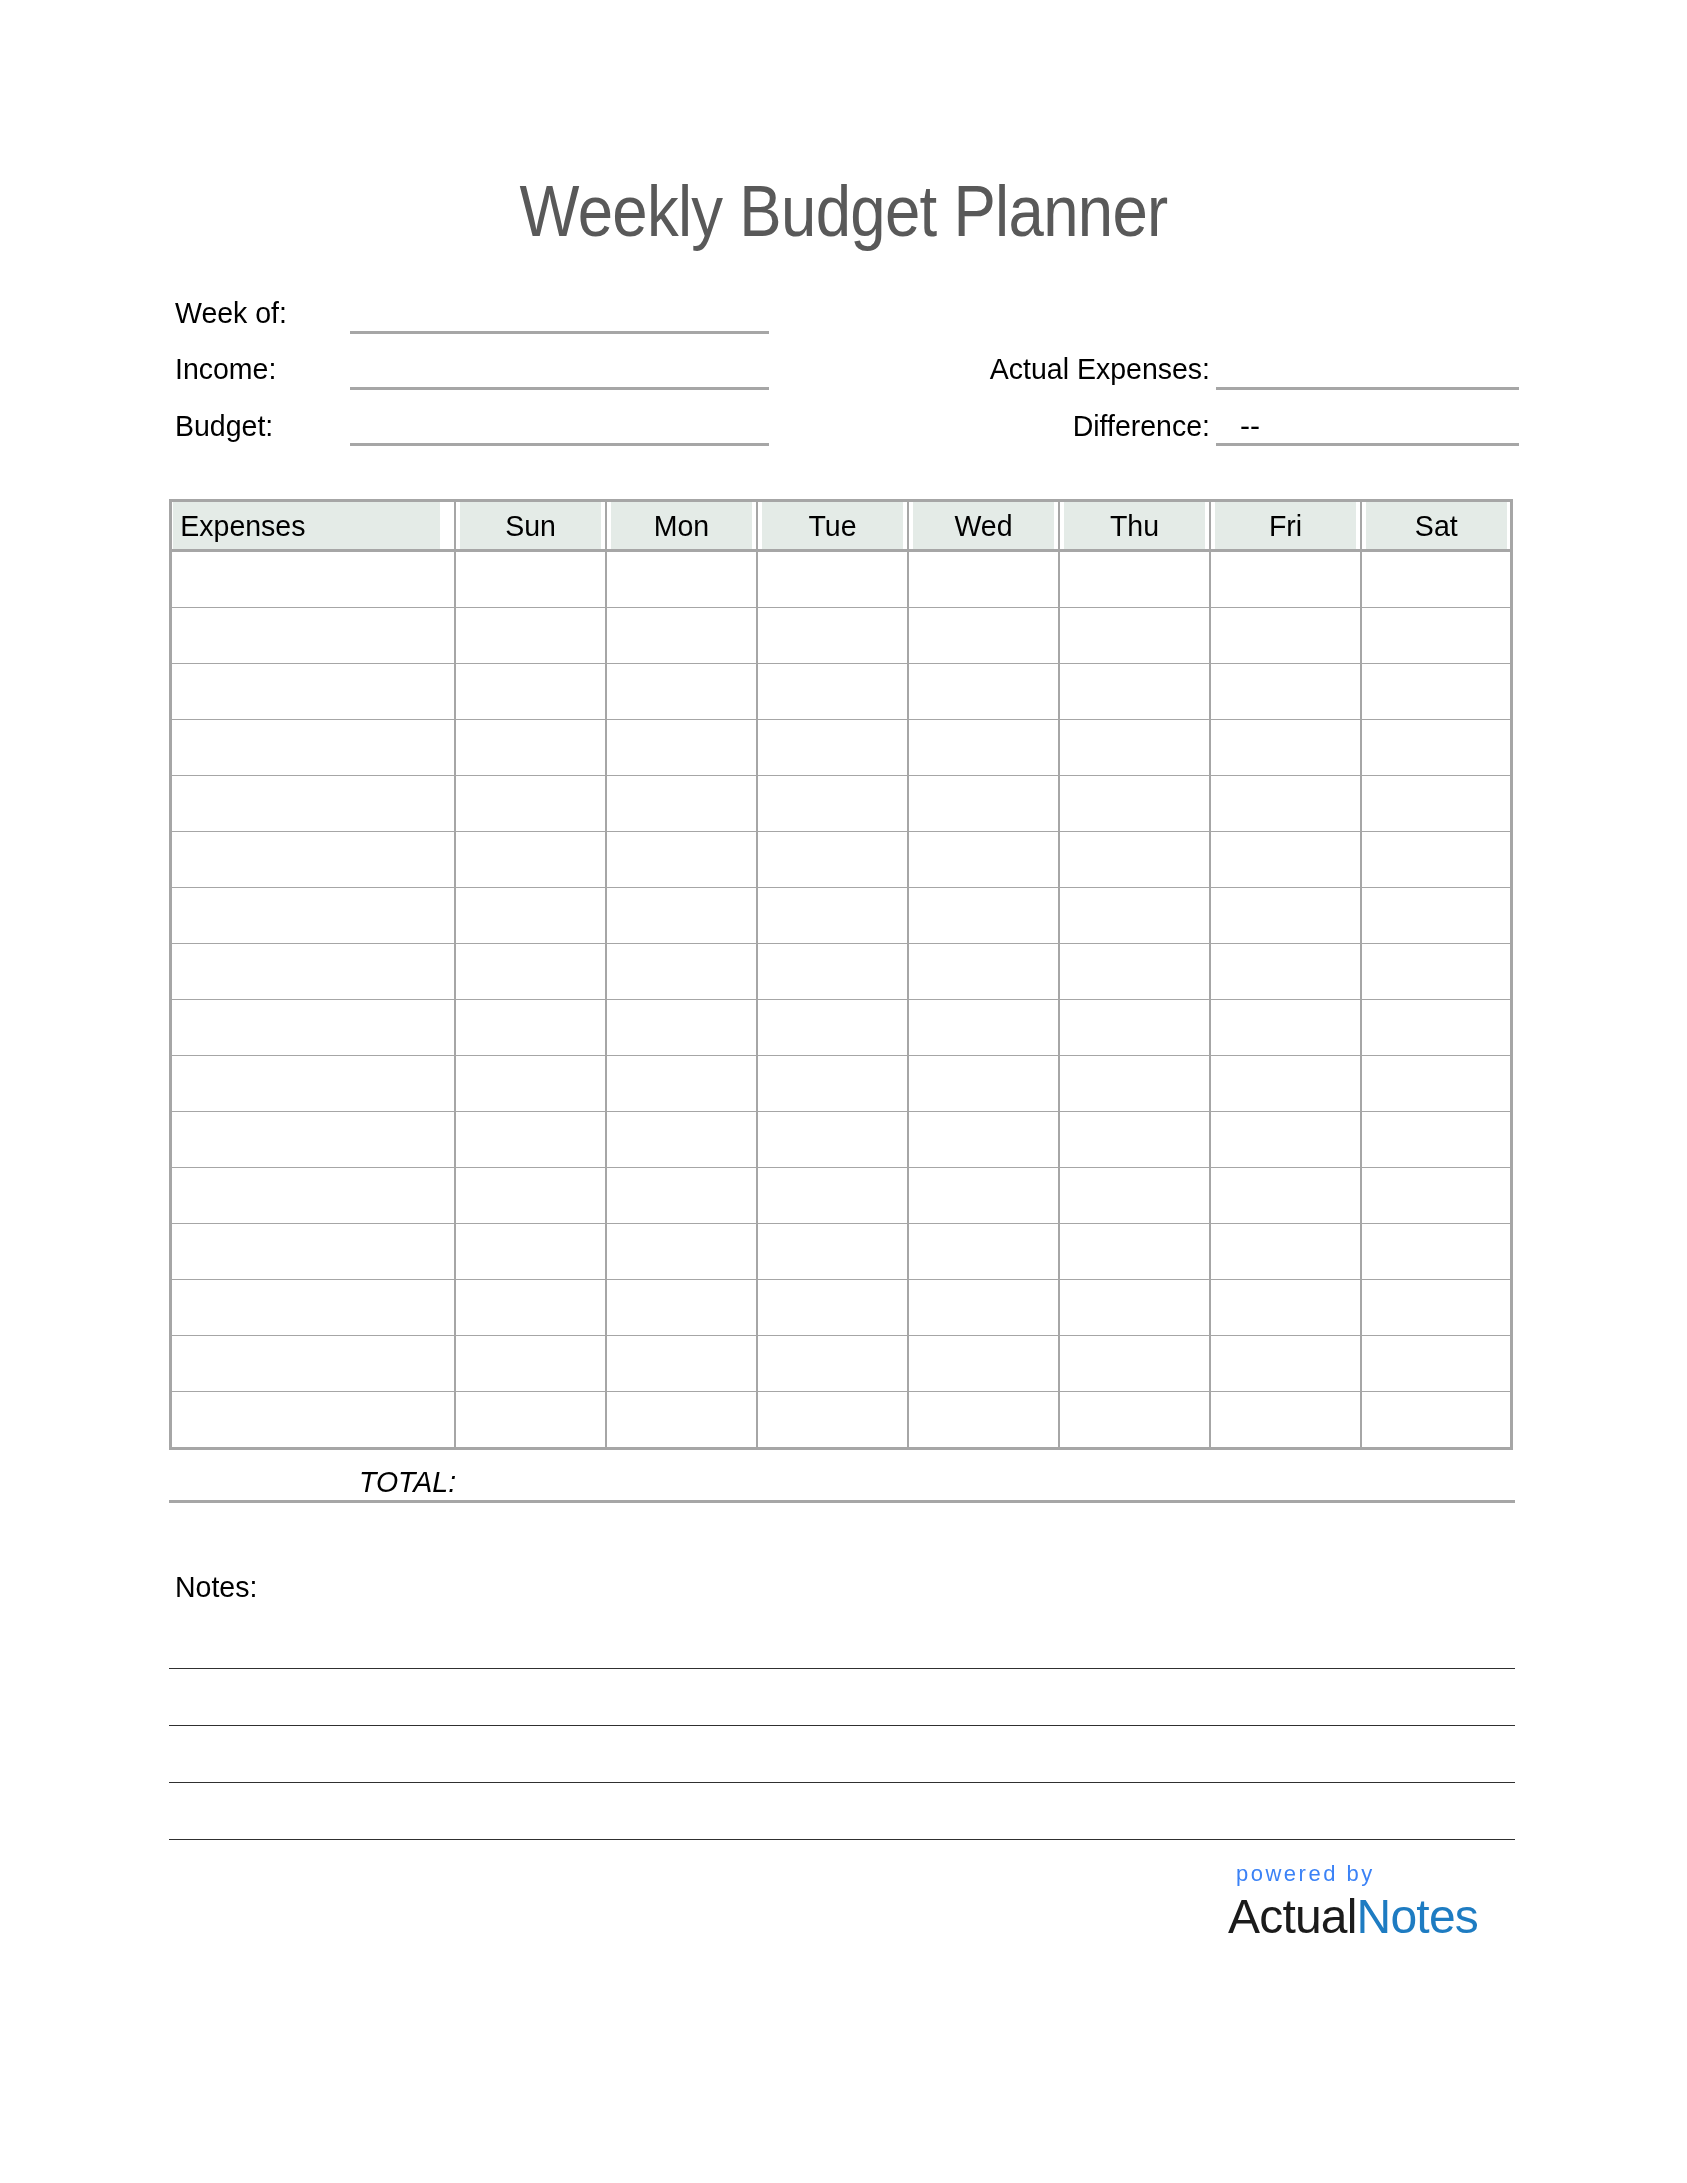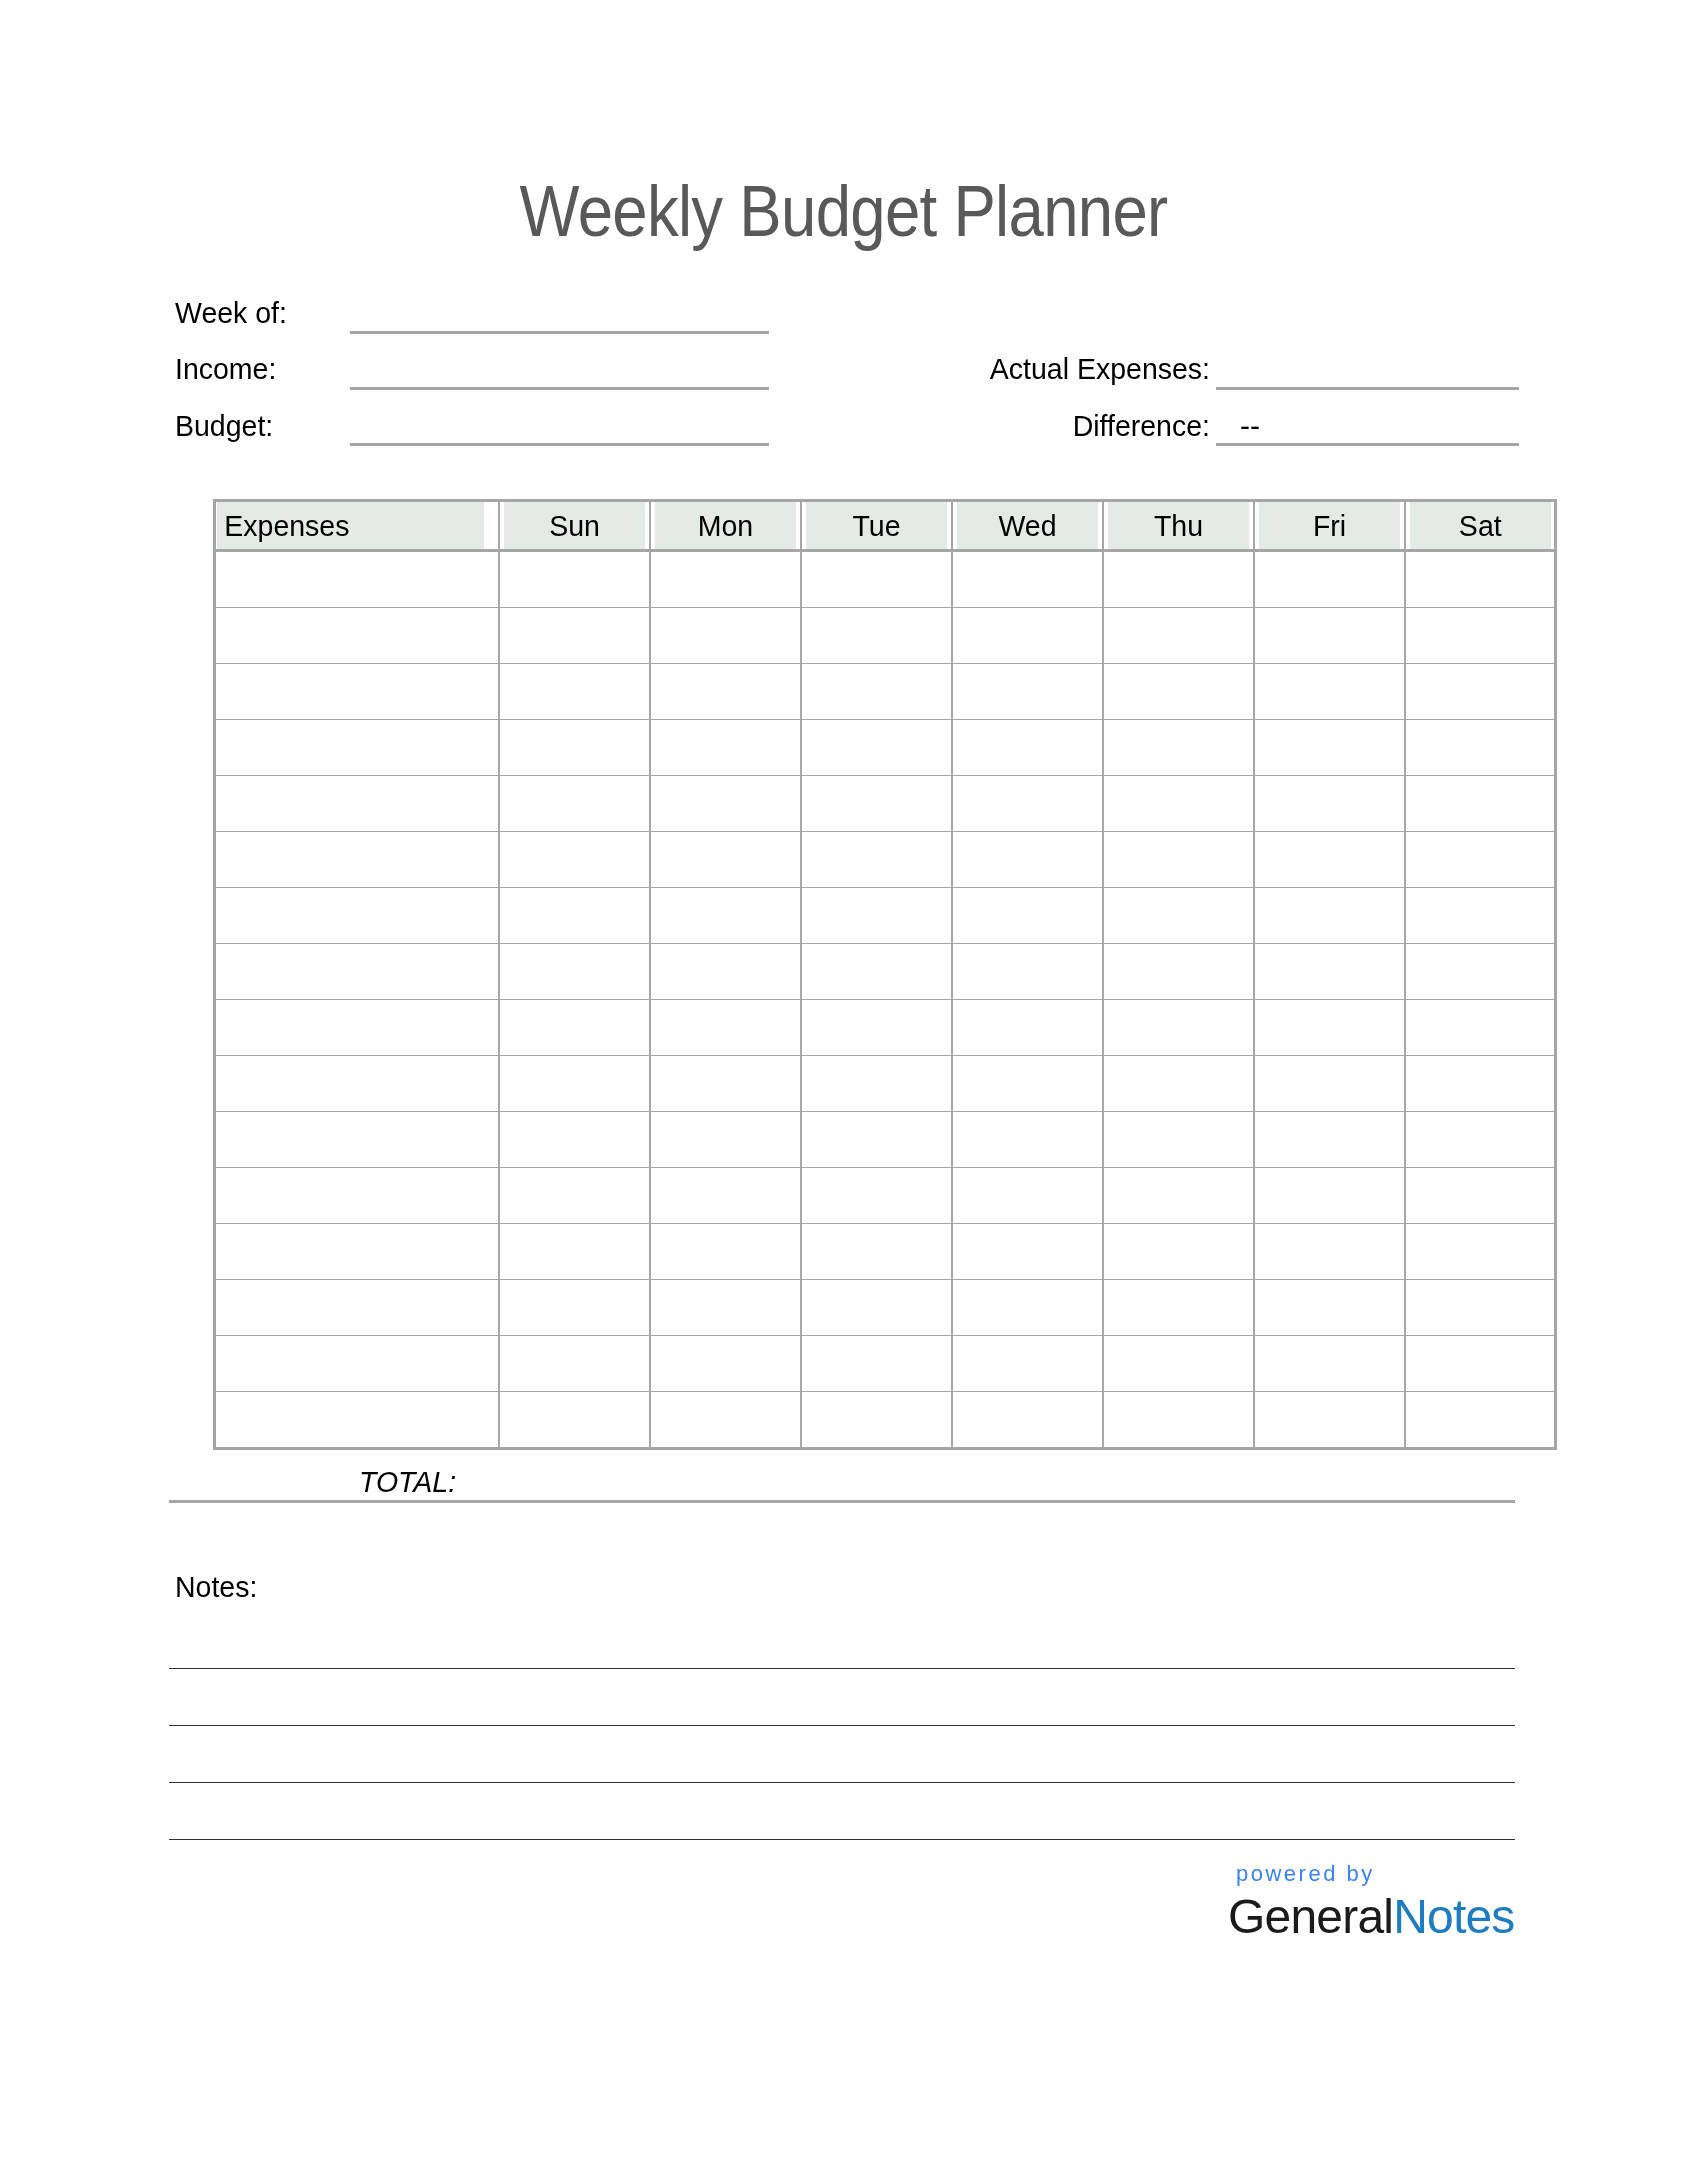--- a/index.html
+++ b/index.html
@@ -62,21 +62,20 @@
 
   
   table.budget {
     position: absolute;
     left: 169px;
     top: 499px;
     width: 1344px;
     border-collapse: collapse;
     table-layout: fixed;
     border: 3.3px solid #a6a6a6;
-    margin-left: 44px;
   }
   table.budget th {
     height: 45px;
     background: #e4ebe7;
     border: 2.5px solid #a6a6a6;
     border-top-width: 3.3px;
     border-bottom-width: 3.3px;
     font-size: 30px;
     font-weight: normal;
     text-align: center;
@@ -378,17 +377,17 @@
   <div class="notes-label">Notes:</div>
   <div class="note-lines">
       <div class="note-line"></div>
       <div class="note-line"></div>
       <div class="note-line"></div>
       <div class="note-line"></div>
     </div>
 
   <div class="powered-by">powered by</div>
   <div class="wordmark">
-    <span class="brand-first">General</span><span class="brand-second">Notes</span>
+    <span class="brand-first">Actual</span><span class="brand-second">Notes</span>
   </div>
 
 </div>
 
 
 </body></html>

